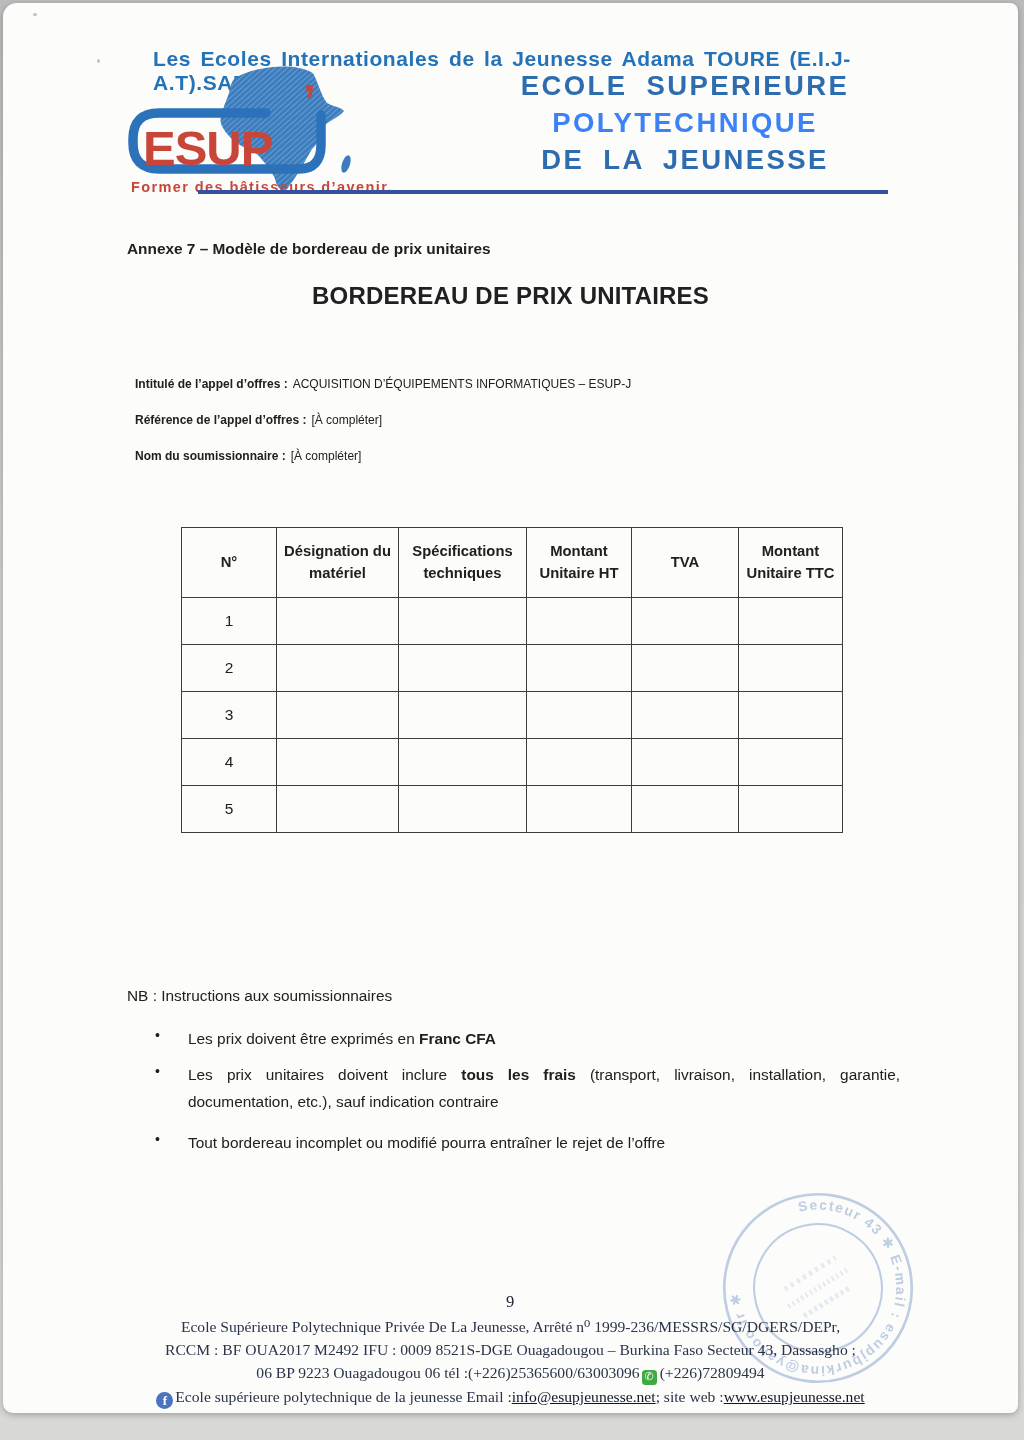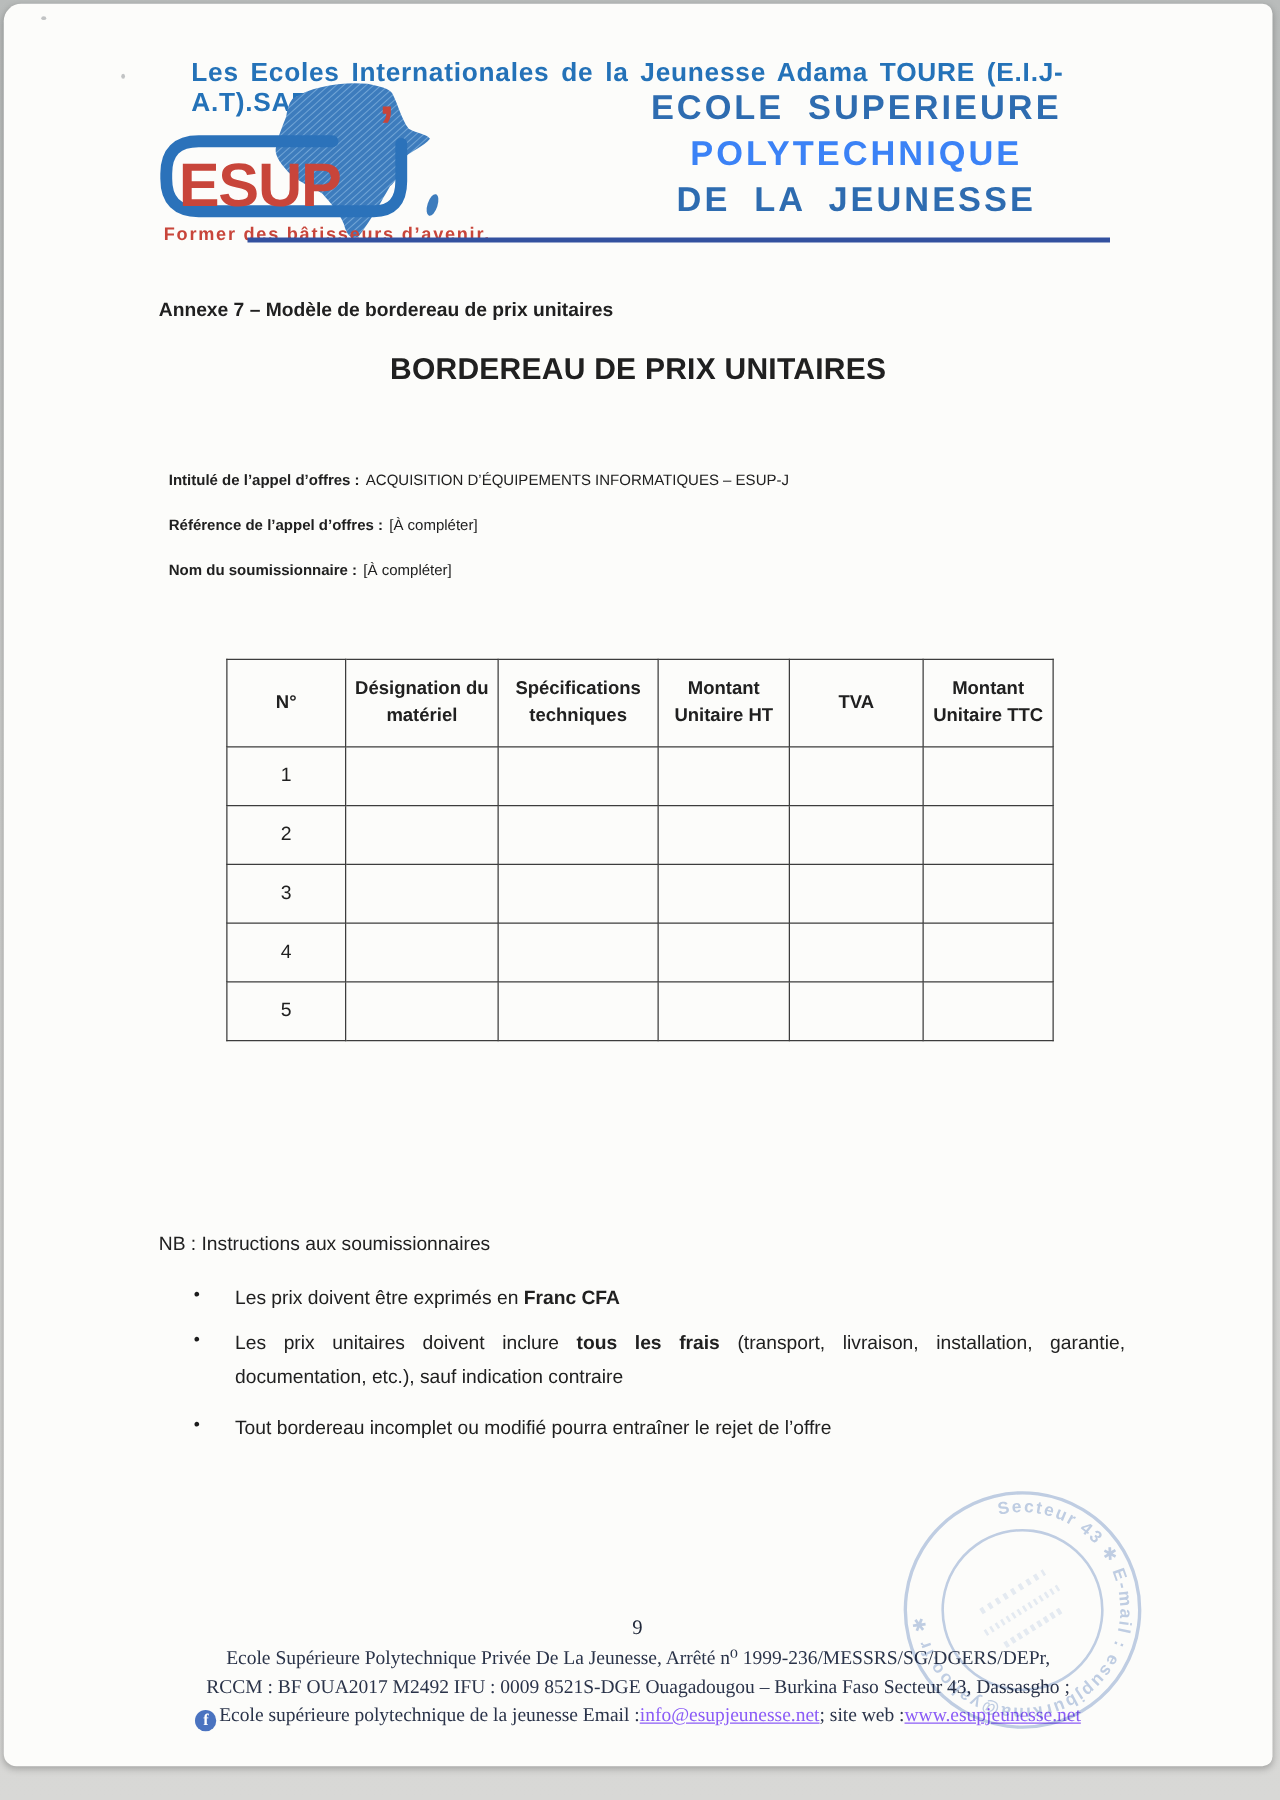--- a/index.html
+++ b/index.html
@@ -69,21 +69,21 @@
   
   .pagenum {
     position:absolute; left:0; top:1289px; width:1014px; text-align:center;
     font-family:"Liberation Serif","DejaVu Serif",serif; font-size:16.5px; color:#20283a;
   }
   .footer {
     position:absolute; left:30px; top:1312px; width:955px; text-align:center;
     font-family:"Liberation Serif","DejaVu Serif",serif;
     font-size:15.6px; line-height:23.2px; color:#2a3349;
   }
-  .footer a { color:#8b5cf6; text-decoration:underline; }
+  .footer a { color:#0f172a; text-decoration:underline; }
   .icon-fb {
     display:inline-flex; width:17px; height:17px; border-radius:50%;
     background:#4a73c0; color:#fff; align-items:center; justify-content:center;
     font-family:"Liberation Serif","DejaVu Serif",serif; font-weight:700; font-size:13px;
     vertical-align:-3px; margin-right:2px;
   }
   .icon-wa {
     display:inline-flex; width:15px; height:15px; border-radius:3.5px;
     background:#3faa41; color:#fff; align-items:center; justify-content:center;
     font-size:11px; vertical-align:-2px; margin:0 3px 0 2px;
@@ -220,20 +220,23 @@
     <span class="dot">•</span>
     <p><span>Tout bordereau incomplet ou modifié pourra entraîner le rejet de l’offre</span><span class="bd"></span><span></span></p>
   </div>
 
   <div class="pagenum">9</div>
 
   <div class="footer">
     <div>Ecole Supérieure Polytechnique Privée De La Jeunesse, Arrêté n⁰ 1999-236/MESSRS/SG/DGERS/DEPr,</div>
     <div>RCCM : BF OUA2017 M2492 IFU : 0009 8521S-DGE Ouagadougou – Burkina Faso Secteur 43, Dassasgho ;</div>
     <div>
+      <span>06 BP 9223 Ouagadougou 06 tél :(+226)25365600/63003096</span><span class="icon-wa">✆</span><span>(+226)72809494</span>
+    </div>
+    <div>
       <span class="icon-fb">f</span><span>Ecole supérieure polytechnique de la jeunesse Email :</span><a href="#">info@esupjeunesse.net</a><span>; site web :</span><a href="#">www.esupjeunesse.net</a>
     </div>
   </div>
 
   <svg class="stamp" viewBox="0 0 200 200" xmlns="http://www.w3.org/2000/svg">
     <circle cx="100" cy="100" r="91" fill="none" stroke="#8fa9d4" stroke-width="2.6"></circle>
     <circle cx="100" cy="100" r="62" fill="none" stroke="#8fa9d4" stroke-width="2"></circle>
     <defs>
       <path id="ringPath" d="M 100,24 A 76,76 0 1 1 99.9,24"></path>
     </defs>

